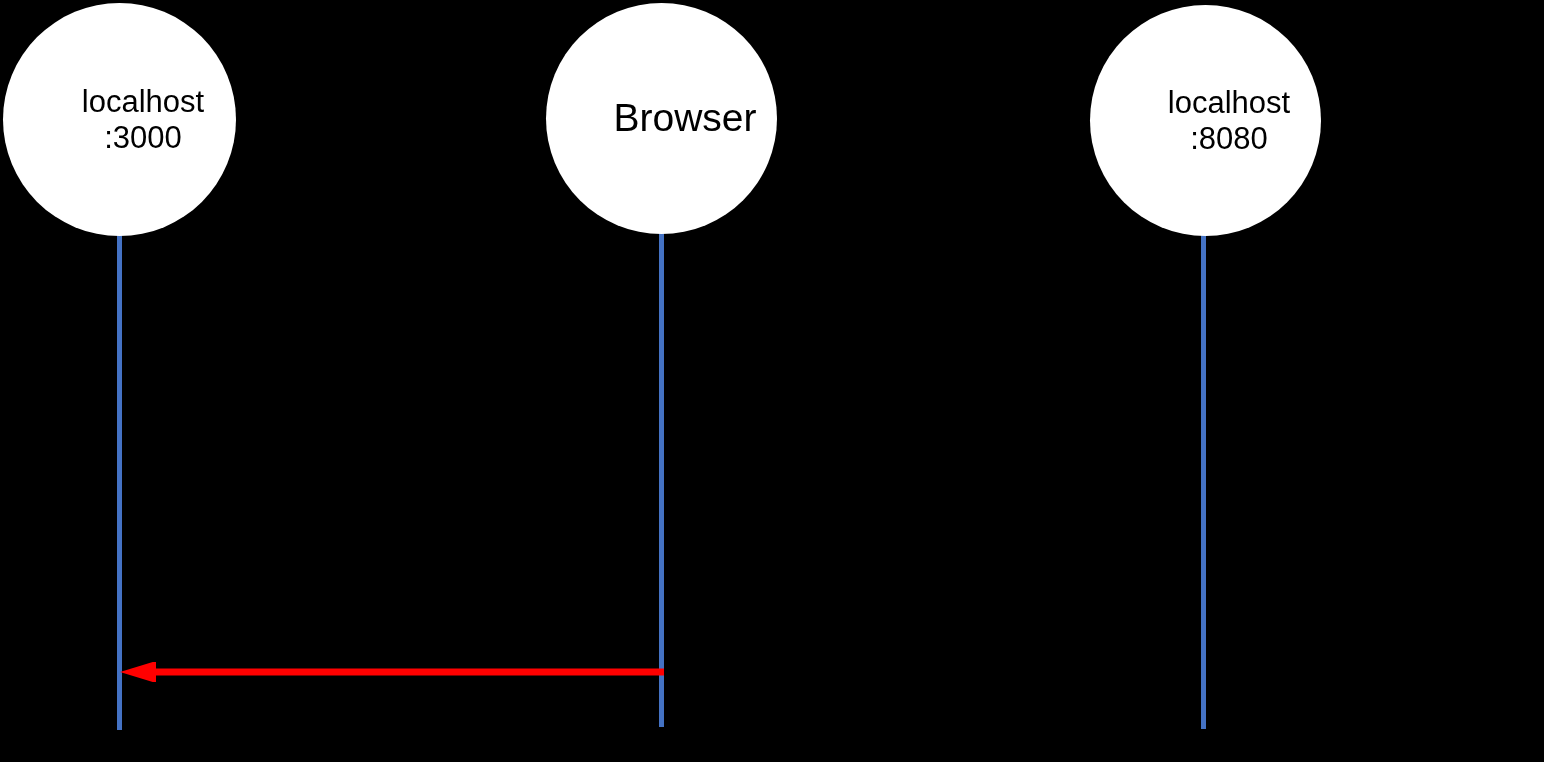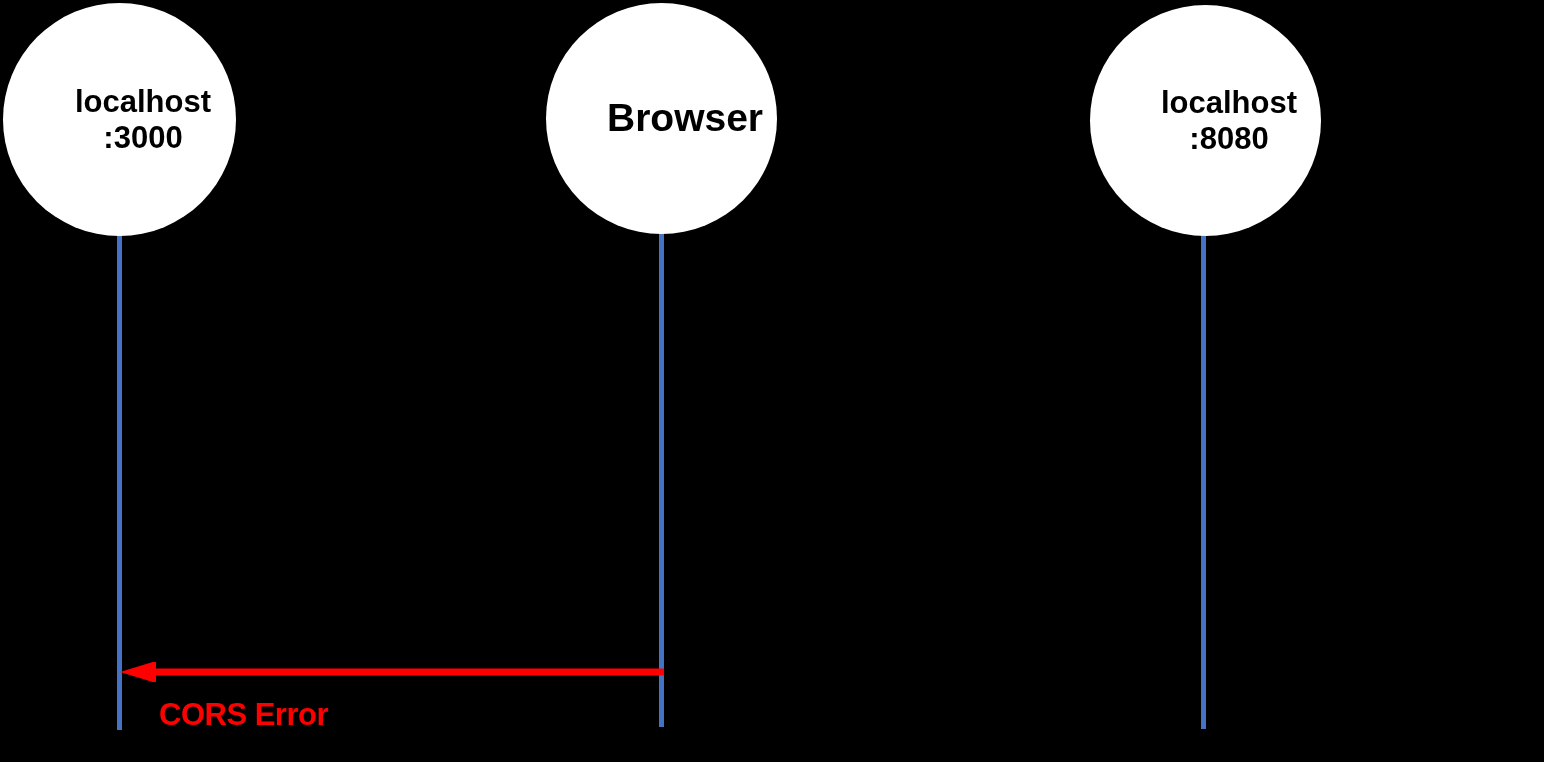--- a/index.html
+++ b/index.html
@@ -26,21 +26,21 @@
     align-items: center;
     justify-content: center;
     text-align: center;
     color: #000000;
     line-height: 1.14;
     z-index: 3;
   }
   .actor-label {
     display: block;
     white-space: nowrap;
-    font-weight: 700;
+    font-weight: 400;
     margin-left: 47px;
   }
   #actor-0 {
     left: 3px;  top: 3px;  width: 233px; height: 233px;
     font-size: 31px;
   }
   #actor-1 {
     left: 546px; top: 3px; width: 231px; height: 231px;
     font-size: 39px;
   }
@@ -120,15 +120,14 @@
   <div class="dark-caption" id="caption-0"></div>
   <div class="dark-caption" id="caption-1"></div>
   <div class="dark-caption" id="caption-2"></div>
   <div class="dark-caption" id="caption-3"></div>
 
   <svg id="cors-arrow" viewBox="0 0 546 20" preserveAspectRatio="none">
     <line x1="546" y1="10" x2="34" y2="10" stroke="#FF0000" stroke-width="7"></line>
     <polygon points="2,10 38,-1 38,21" fill="#FF0000"></polygon>
   </svg>
 
-  <div id="cors-label">CORS Error</div>
 
 </div>
 
 </body></html>

